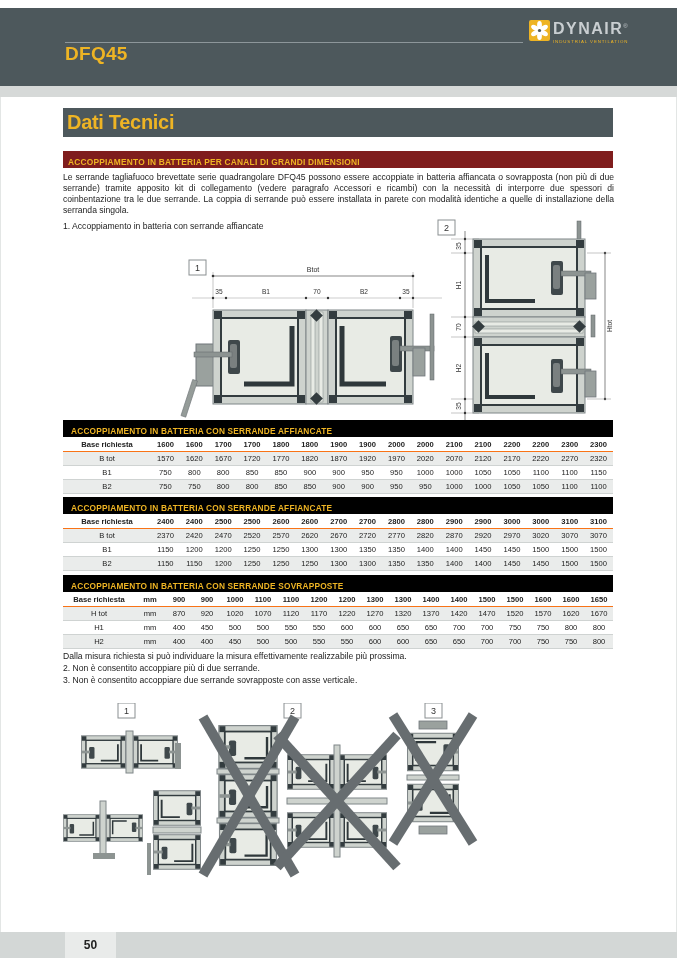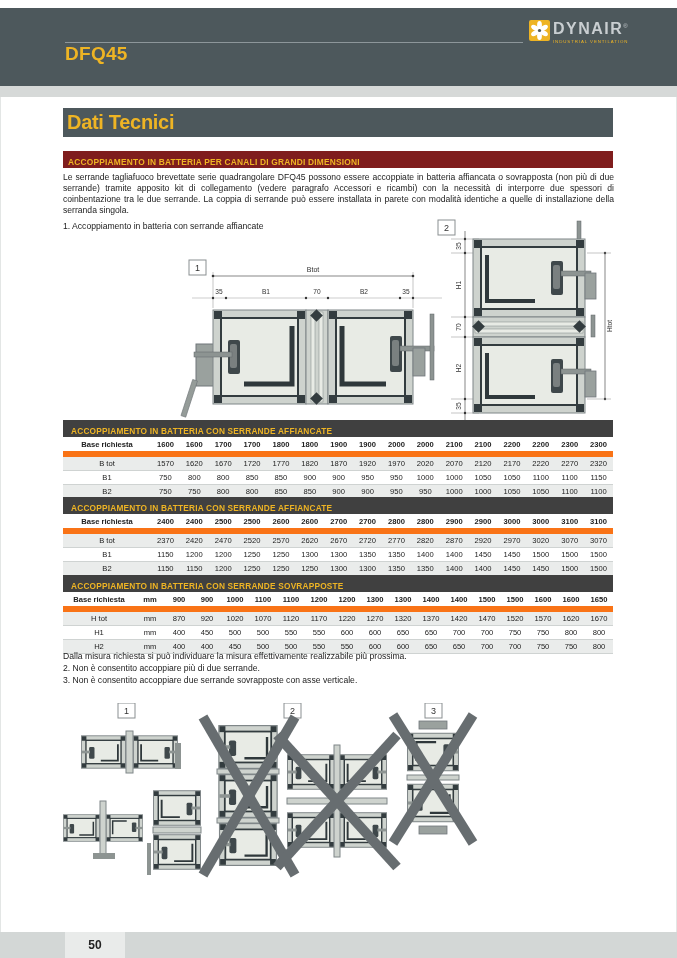--- a/index.html
+++ b/index.html
@@ -24,38 +24,38 @@
   .title-bar span{font-size:20px;font-weight:bold;color:#eeb424;line-height:29px;letter-spacing:-.3px;}
   .sub-bar{position:absolute;left:63px;top:151px;width:550px;height:17px;background:#7f1d1d;box-sizing:border-box;padding-left:5px;}
   .sub-bar span{font-size:8.4px;font-weight:bold;color:#eeb424;line-height:17px;letter-spacing:.2px;}
   
   .intro{position:absolute;left:63px;top:172px;width:551px;font-size:8.6px;line-height:10.9px;text-align:justify;color:#222;}
   .numlist{position:absolute;left:63px;top:221px;width:400px;font-size:8.6px;line-height:10.6px;color:#222;}
   .notes{position:absolute;left:63px;top:651px;width:551px;font-size:8.6px;line-height:11.8px;color:#222;}
   
   .tablock{position:absolute;left:63px;width:550px;}
   .tb1{top:420px;} .tb2{top:497px;} .tb3{top:575px;}
-  .tbar{height:17px;background:#404040;box-sizing:border-box;padding-left:8px;}
+  .tbar{height:17px;background:#000000;box-sizing:border-box;padding-left:8px;}
   .tbar span{font-size:8.3px;font-weight:bold;color:#eeb424;line-height:17px;letter-spacing:.2px;}
   table.dtable{table-layout:fixed;width:550px;border-collapse:collapse;font-size:7.6px;color:#222;}
   table.dtable col.c-lab{width:88px;}
   table.dtable.t3 col.c-lab{width:72px;}
   table.dtable col.c-unit{width:30px;}
-  table.dtable th{font-weight:bold;height:14px;text-align:center;border-bottom:6px solid #f97316;background:#fff;padding:0;}
+  table.dtable th{font-weight:bold;height:14px;text-align:center;border-bottom:1px solid #f97316;background:#fff;padding:0;}
   table.dtable td{height:13px;text-align:center;border-bottom:1px solid #cfd3d2;padding:0;}
   table.dtable tbody tr:nth-child(odd){background:#eaeceb;}
   
   .diag{position:absolute;}
   .d1{left:180px;top:252px;}
   .d2{left:435px;top:215px;}
   .dbottom{left:63px;top:703px;}
   svg text{font-family:"Liberation Sans", sans-serif;}
   
   .footer-bar{position:absolute;left:0;top:932px;width:677px;height:26px;background:#d3d7d6;}
-  .page-num{position:absolute;left:65px;top:932px;width:60px;height:26px;background:#e9ebea;text-align:center;line-height:26px;font-size:12px;font-weight:bold;color:#222;}
+  .page-num{position:absolute;left:65px;top:932px;width:51px;height:26px;background:#e9ebea;text-align:center;line-height:26px;font-size:12px;font-weight:bold;color:#222;}
 </style>
 </head>
 <body>
 
 <div class="header-band">
   <div class="brand-code">DFQ45</div>
   <div class="header-rule"></div>
   <div class="logo">
     <svg class="logo-mark" viewBox="0 0 21 21">
       <rect x="0" y="0" width="21" height="21" rx="2" fill="#eeb424"></rect>

